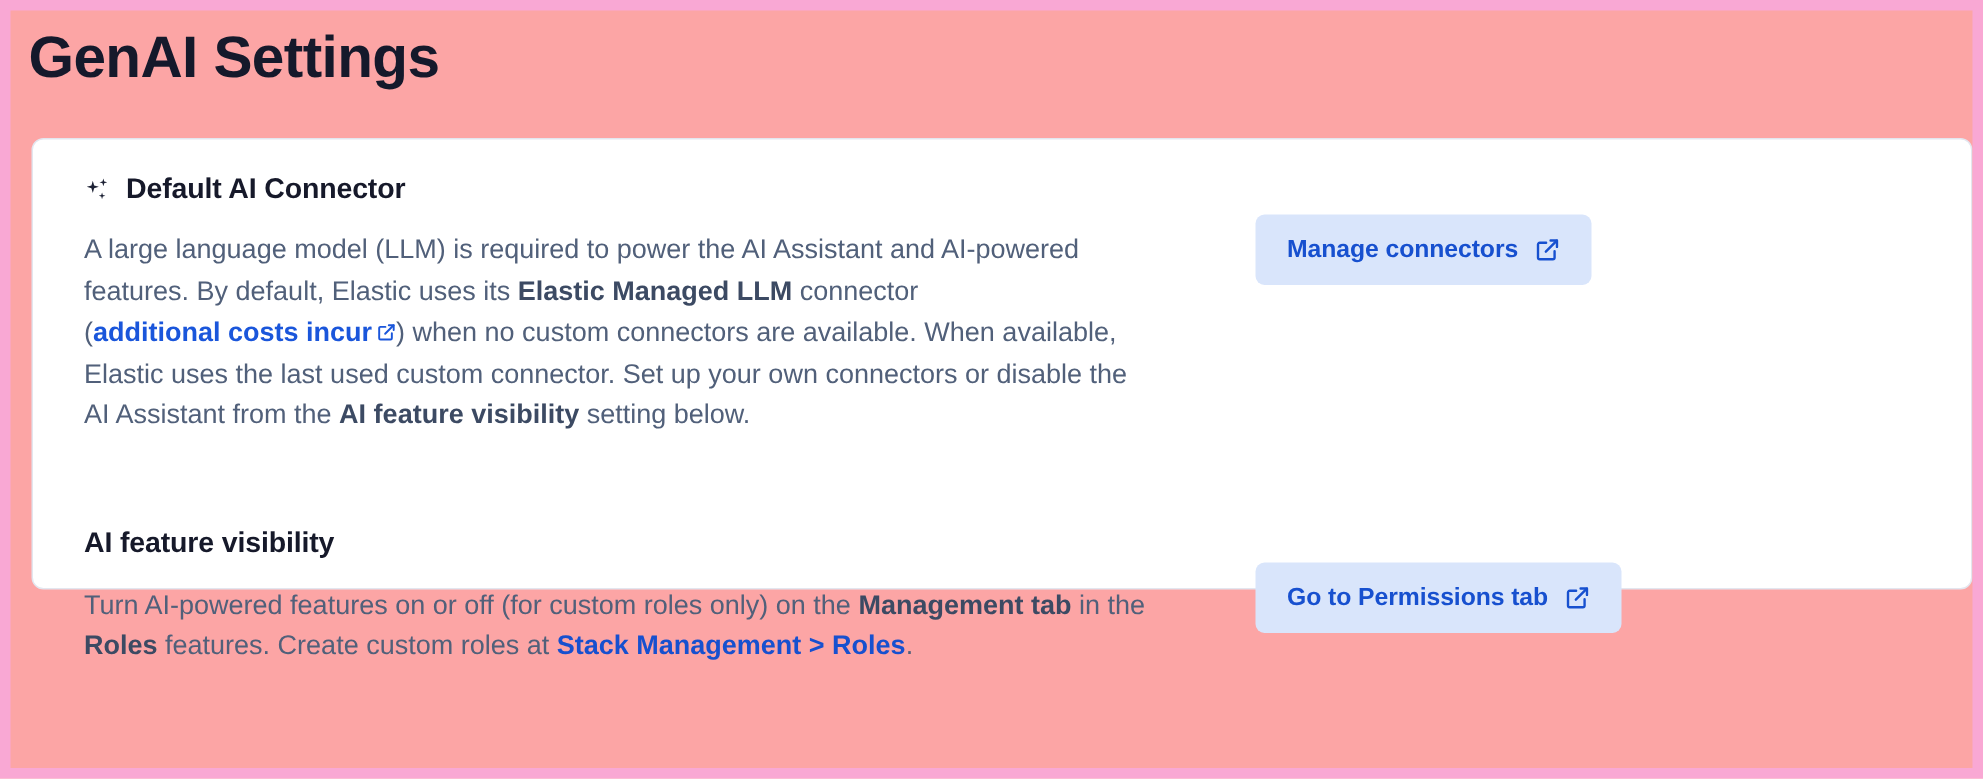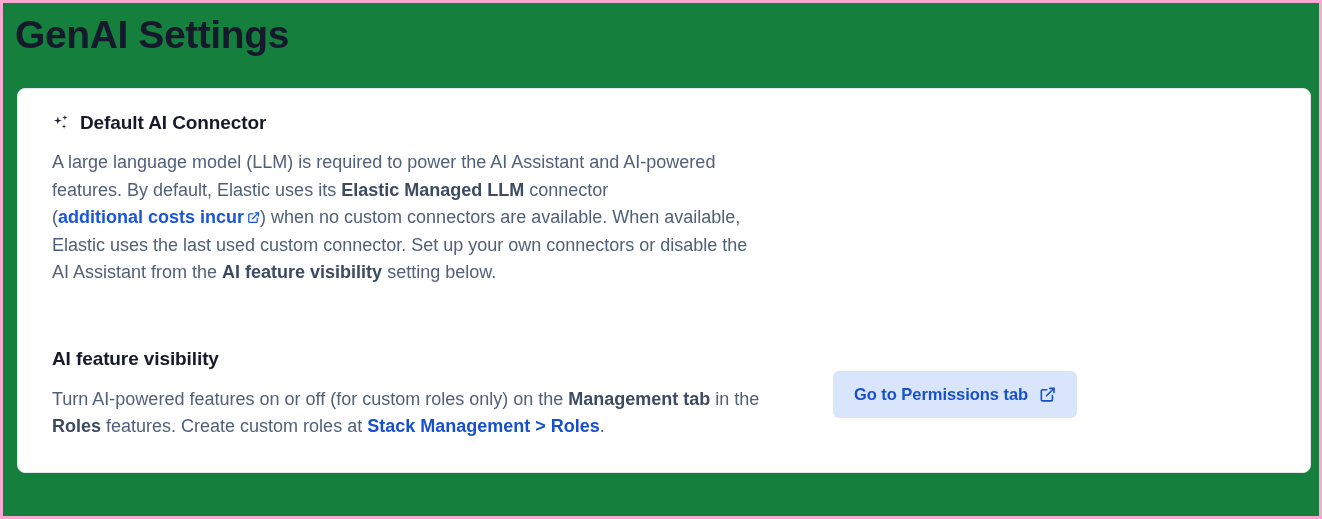--- a/index.html
+++ b/index.html
@@ -12,43 +12,43 @@
     background: #ffffff;
     font-family: "Liberation Sans", sans-serif;
     -webkit-font-smoothing: antialiased;
     overflow: hidden;
   }
 
   .app-frame {
     box-sizing: border-box;
     width: 1322px;
     height: 519px;
-    border: 3px solid #f9a8d4;
-    background: #15803d;
+    border: 7px solid #f9a8d4;
+    background: #fca5a5;
     position: relative;
     overflow: hidden;
   }
 
   .page-title {
     margin: 0;
     padding: 9px 0 0 12px;
     font-size: 39px;
     line-height: 46px;
     font-weight: 700;
     letter-spacing: -0.4px;
     color: #15192b;
   }
 
   .settings-panel {
     box-sizing: border-box;
     position: absolute;
     left: 14px;
     top: 85px;
     width: 1294px;
-    height: 385px;
+    height: 301px;
     border: 1px solid #e3e6ef;
     border-radius: 8px;
     background: #ffffff;
     padding: 0;
   }
 
   .section {
     display: flex;
     align-items: flex-start;
     justify-content: flex-start;
@@ -172,20 +172,30 @@
           <span>Default AI Connector</span>
         </div>
 
         <p class="body-text"><span>A large language model (LLM) is required to power the AI Assistant and AI-powered features. By default, Elastic uses its </span><b>Elastic Managed LLM</b><span> connector (</span><a href="#" class="inline-link"><span>additional costs incur</span><svg class="ext-icon-inline" viewBox="0 0 16 16" fill="none" stroke="currentColor" stroke-width="1.6" stroke-linecap="round" stroke-linejoin="round" aria-hidden="true">
               <path d="M12.6 8.9 v4.0 a1.1 1.1 0 0 1 -1.1 1.1 H3.3 a1.1 1.1 0 0 1 -1.1 -1.1 V4.7 a1.1 1.1 0 0 1 1.1 -1.1 h4.0"></path>
               <path d="M10.1 2.2 h4.0 v4.0"></path>
               <path d="M7.1 9.2 L14.0 2.3"></path>
             </svg></a><span>) when no custom connectors are available. When available, Elastic uses the last used custom connector. Set up your own connectors or disable the AI Assistant from the </span><b>AI feature visibility</b><span> setting below.</span></p>
       </div>
 
+      <div class="section-aside">
+        <button class="action-button" type="button">
+          <span>Manage connectors</span>
+          <svg class="ext-icon-btn" viewBox="0 0 16 16" fill="none" stroke="currentColor" stroke-width="1.5" stroke-linecap="round" stroke-linejoin="round" aria-hidden="true">
+            <path d="M12.6 8.9 v4.0 a1.1 1.1 0 0 1 -1.1 1.1 H3.3 a1.1 1.1 0 0 1 -1.1 -1.1 V4.7 a1.1 1.1 0 0 1 1.1 -1.1 h4.0"></path>
+            <path d="M10.1 2.2 h4.0 v4.0"></path>
+            <path d="M7.1 9.2 L14.0 2.3"></path>
+          </svg>
+        </button>
+      </div>
     </div>
 
     <div class="section section-visibility">
 
       <div class="section-main">
 
         <div class="section-heading plain">
           <span>AI feature visibility</span>
         </div>
 

